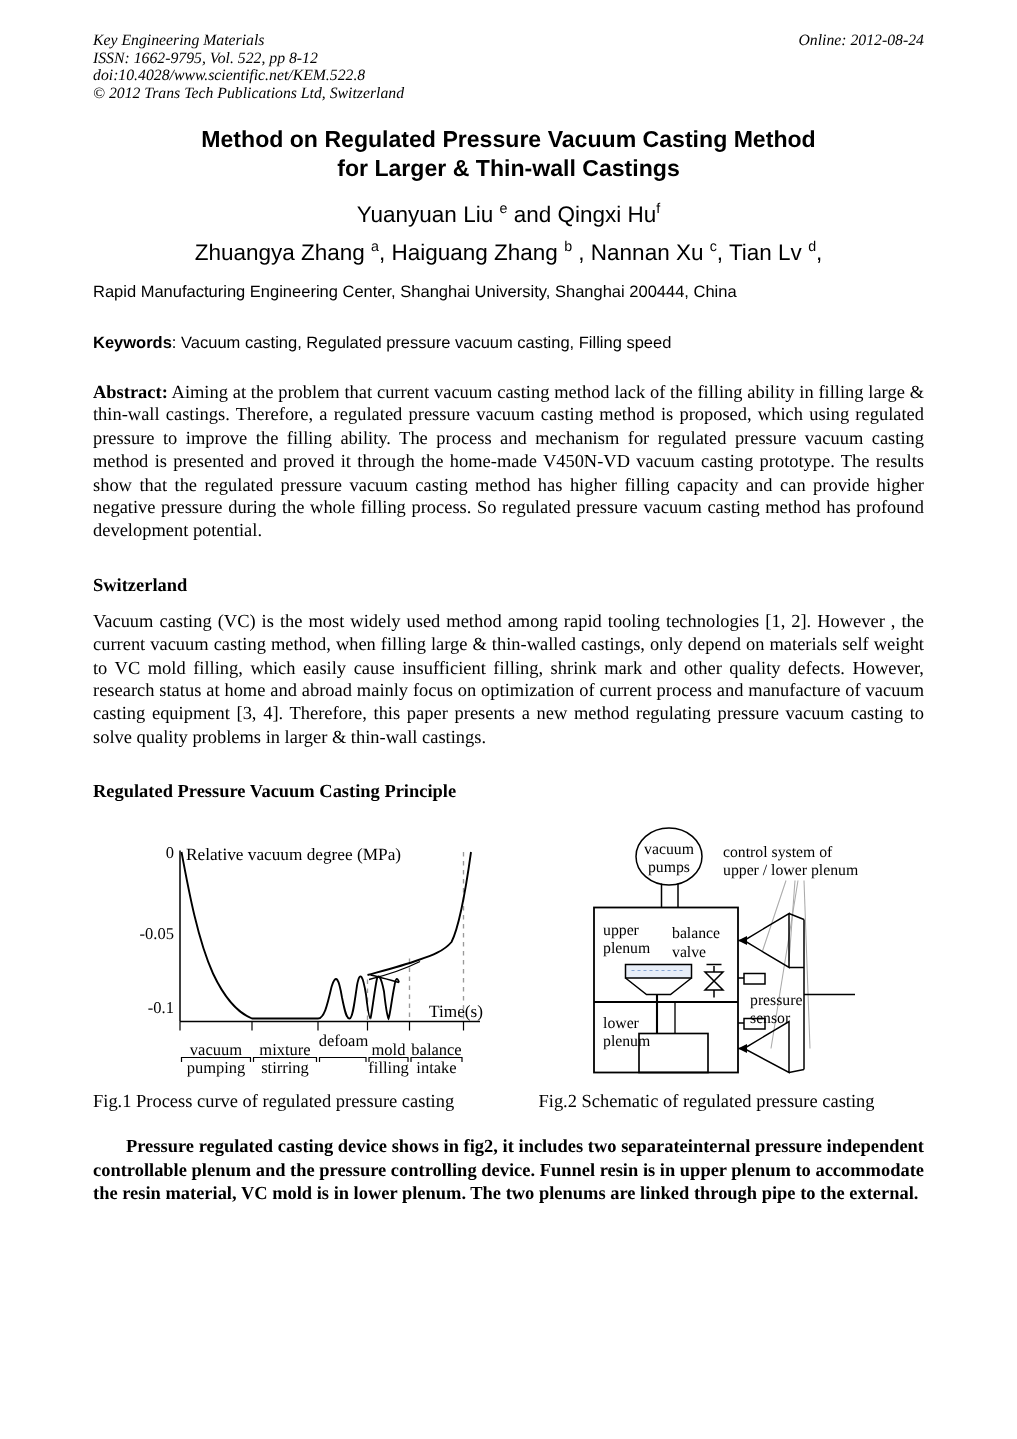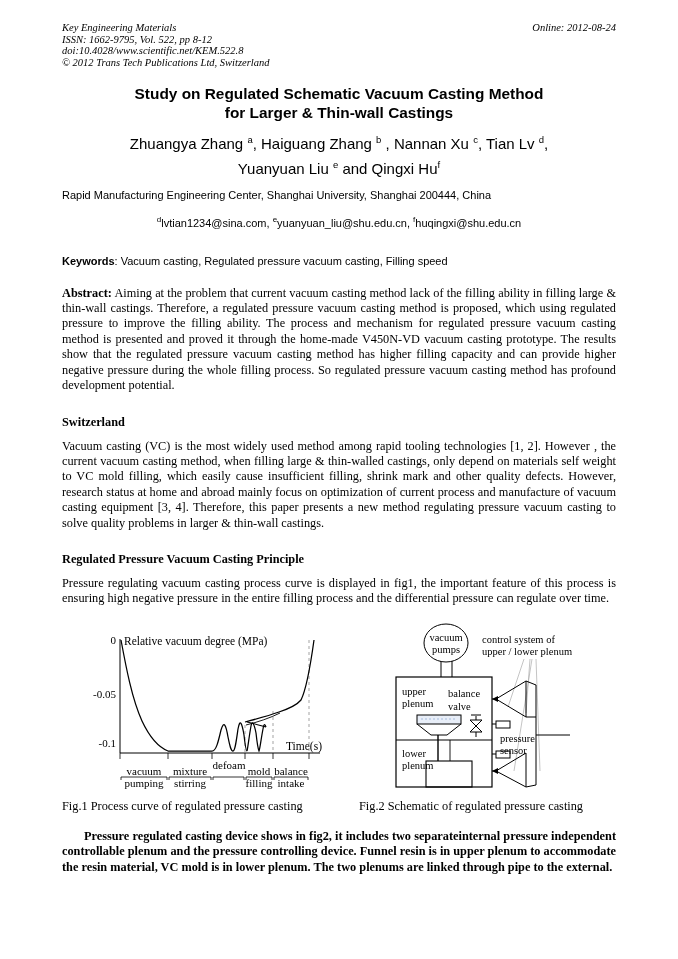--- a/index.html
+++ b/index.html
@@ -150,54 +150,50 @@
 
   <div class="runhead">
     <div class="runhead-left">Key Engineering Materials
 ISSN: 1662-9795, Vol. 522, pp 8-12
 doi:10.4028/www.scientific.net/KEM.522.8
 © 2012 Trans Tech Publications Ltd, Switzerland</div>
     <div class="runhead-right">Online: 2012-08-24</div>
   </div>
 
   <div class="title">
-    <div>Study on Regulated Schematic Vacuum Casting Method</div>
+    <div>Method on Regulated Pressure Vacuum Casting Method</div>
     <div>for Larger &amp; Thin-wall Castings</div>
   </div>
 
   <div class="authors">
+    <div>
+      <span>Yuanyuan Liu </span><sup>e</sup><span> and Qingxi Hu</span><sup>f</sup>
+    </div>
     <div>
       <span>Zhuangya Zhang </span><sup>a</sup><span>, Haiguang Zhang </span><sup>b</sup><span> , Nannan Xu </span><sup>c</sup><span>, Tian Lv </span><sup>d</sup><span>,</span>
     </div>
-    <div>
-      <span>Yuanyuan Liu </span><sup>e</sup><span> and Qingxi Hu</span><sup>f</sup>
-    </div>
   </div>
 
   <div class="affiliation">Rapid Manufacturing Engineering Center, Shanghai University, Shanghai 200444, China</div>
 
   <div class="emails">
-    <div>
-      <sup>d</sup><span>lvtian1234@sina.com, </span><sup>e</sup><span>yuanyuan_liu@shu.edu.cn, </span><sup>f</sup><span>huqingxi@shu.edu.cn</span>
-    </div>
   </div>
 
   <div class="keywords">
     <b>Keywords</b><span>: Vacuum casting, Regulated pressure vacuum casting, Filling speed</span>
   </div>
 
   <div class="abstract">
     <b>Abstract:</b><span> Aiming at the problem that current vacuum casting method lack of the filling ability in filling large &amp; thin-wall castings. Therefore, a regulated pressure vacuum casting method is proposed, which using regulated pressure to improve the filling ability. The process and mechanism for regulated pressure vacuum casting method is presented and proved it through the home-made V450N-VD vacuum casting prototype. The results show that the regulated pressure vacuum casting method has higher filling capacity and can provide higher negative pressure during the whole filling process. So regulated pressure vacuum casting method has profound development potential.</span>
   </div>
 
   <div class="section-head">Switzerland</div>
   <div class="para">Vacuum casting (VC) is the most widely used method among rapid tooling technologies [1, 2]. However , the current vacuum casting method, when filling large &amp; thin-walled castings, only depend on materials self weight to VC mold filling, which easily cause insufficient filling, shrink mark and other quality defects. However, research status at home and abroad mainly focus on optimization of current process and manufacture of vacuum casting equipment [3, 4]. Therefore, this paper presents a new method regulating pressure vacuum casting to solve quality problems in larger &amp; thin-wall castings.</div>
 
   <div class="section-head">Regulated Pressure Vacuum Casting Principle</div>
-  <div class="para">Pressure regulating vacuum casting process curve is displayed in fig1, the important feature of this process is ensuring high negative pressure in the entire filling process and the differential pressure can regulate over time.</div>
 
   <div class="figures">
 
     <div class="fig1-wrap">
       <svg width="252" height="170" viewBox="0 0 252 170">
 
         <line x1="30" y1="14" x2="30" y2="128" stroke="#000" stroke-width="1"></line>
 
         <line x1="30" y1="128" x2="230" y2="128" stroke="#000" stroke-width="1"></line>
 

